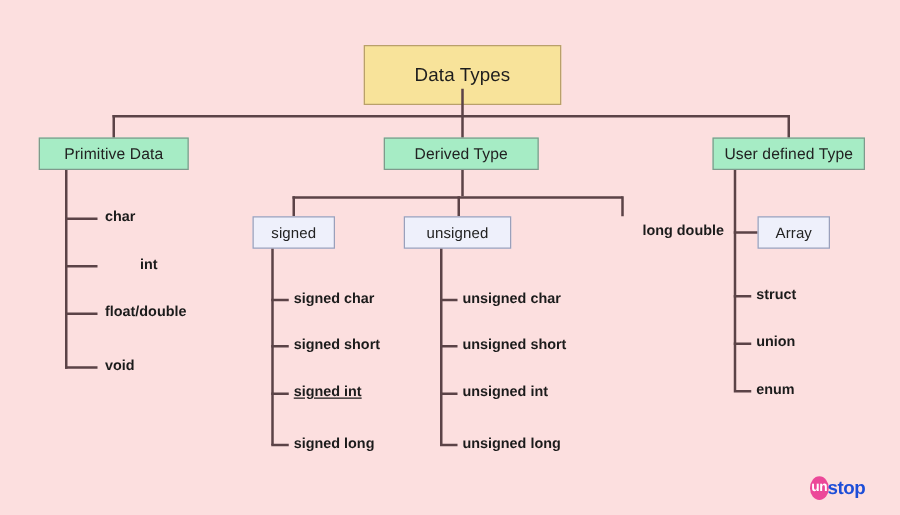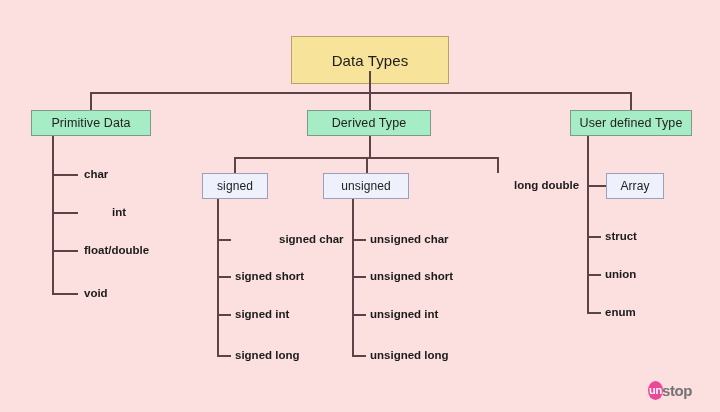--- a/index.html
+++ b/index.html
@@ -82,21 +82,21 @@
     color: #ffffff;
     font-size: 11px;
     font-weight: 700;
     display: flex;
     align-items: center;
     justify-content: center;
     letter-spacing: -.3px;
   }
   #logo .word {
     margin-left: -1px;
-    color: #737373;
+    color: #1d4ed8;
     font-size: 15px;
     font-weight: 700;
     letter-spacing: -.4px;
     line-height: 19px;
   }
 </style>
 </head>
 <body>
 
 <div id="canvas">
@@ -135,23 +135,23 @@
   <div class="node level3" style="left:202px; top:173px; width:66px; height:26px;">signed</div>
   <div class="node level3" style="left:323px; top:173px; width:86px; height:26px;">unsigned</div>
   <div class="leaf plain" style="left:466px; top:179px;padding-left:48px;">long double</div>
 
   <div class="line line-v" style="left:217px; top:199px; height:157px;"></div>
   <div class="line line-h" style="left:217px; top:239px; width:14px;"></div>
   <div class="line line-h" style="left:217px; top:276px; width:14px;"></div>
   <div class="line line-h" style="left:217px; top:314px; width:14px;"></div>
   <div class="line line-h" style="left:217px; top:355px; width:14px;"></div>
 
-  <div class="leaf" style="left:235px; top:233px;margin-left:44px;">signed char</div>
+  <div class="leaf" style="left:235px; top:233px;">signed char</div>
   <div class="leaf" style="left:235px; top:270px;">signed short</div>
-  <div class="leaf" style="left:235px; top:308px;">signed int</div>
+  <div class="leaf" style="left:235px; top:308px;text-decoration:underline;">signed int</div>
   <div class="leaf" style="left:235px; top:349px;">signed long</div>
 
   <div class="line line-v" style="left:352px; top:199px; height:157px;"></div>
   <div class="line line-h" style="left:352px; top:239px; width:14px;"></div>
   <div class="line line-h" style="left:352px; top:276px; width:14px;"></div>
   <div class="line line-h" style="left:352px; top:314px; width:14px;"></div>
   <div class="line line-h" style="left:352px; top:355px; width:14px;"></div>
 
   <div class="leaf" style="left:370px; top:233px;">unsigned char</div>
   <div class="leaf" style="left:370px; top:270px;">unsigned short</div>

